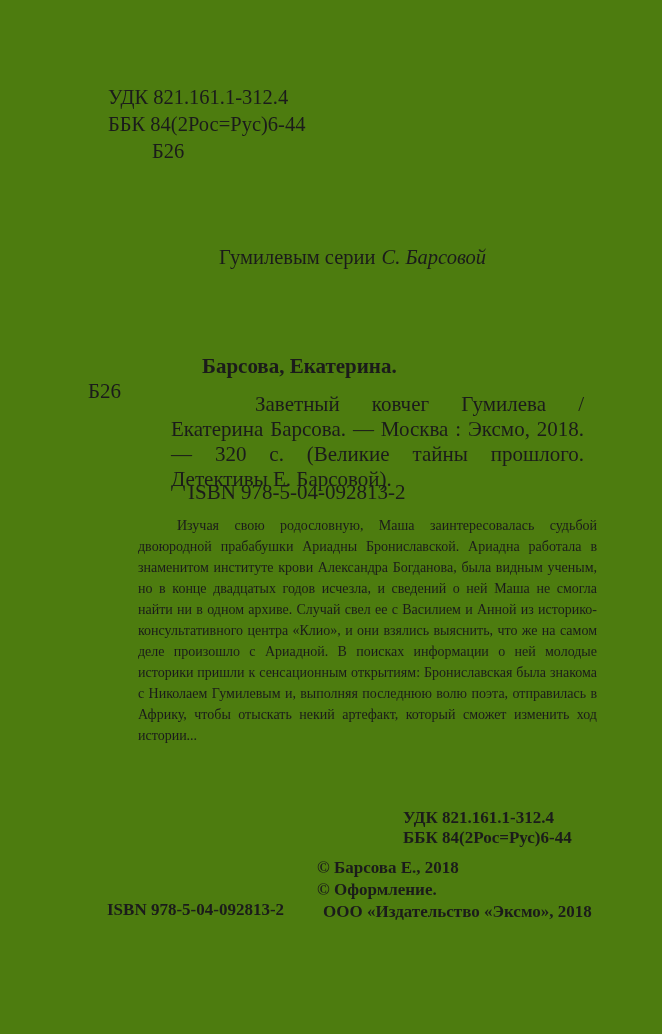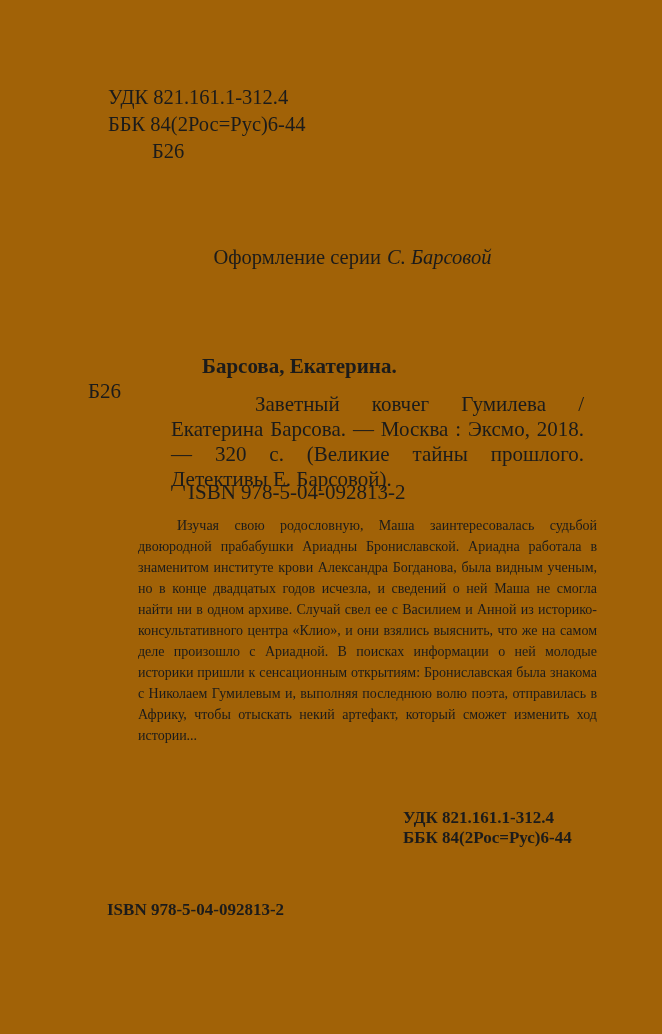--- a/index.html
+++ b/index.html
@@ -5,21 +5,21 @@
 <style>
   html, body {
     margin: 0;
     padding: 0;
     background: #ffffff;
   }
   .page {
     position: relative;
     width: 662px;
     height: 1034px;
-    background: #a16207;
+    background: #4d7c0f;
     font-family: "Liberation Serif", "DejaVu Serif", serif;
     color: #1b1b1b;
     overflow: hidden;
   }
 
   
   .top-block {
     position: absolute;
     left: 108px;
     top: 84px;
@@ -134,35 +134,40 @@
 
 <div class="page">
 
   <div class="top-block">
     <div>УДК 821.161.1-312.4</div>
     <div>ББК 84(2Рос=Рус)6-44</div>
     <div class="sign">Б26</div>
   </div>
 
   <div class="series">
-    <span>Оформление серии</span><span class="designer">С. Барсовой</span>
+    <span>Гумилевым серии</span><span class="designer">С. Барсовой</span>
   </div>
 
   <div class="card-header">Барсова, Екатерина.</div>
 
   <div class="card-body">
     <span class="card-sign">Б26</span>
     <p class="card-text">Заветный ковчег Гумилева / Екатерина Барсова. — Москва : Эксмо, 2018. — 320 с. (Великие тайны прошлого. Детективы Е. Барсовой).</p>
   </div>
 
   <div class="card-isbn">ISBN 978-5-04-092813-2</div>
 
   <p class="annotation">Изучая свою родословную, Маша заинтересовалась судьбой двоюродной прабабушки Ариадны Брониславской. Ариадна работала в знаменитом институте крови Александра Богданова, была видным ученым, но в конце двадцатых годов исчезла, и сведений о ней Маша не смогла найти ни в одном архиве. Случай свел ее с Василием и Анной из историко-консультативного центра «Клио», и они взялись выяснить, что же на самом деле произошло с Ариадной. В поисках информации о ней молодые историки пришли к сенсационным открытиям: Брониславская была знакома с Николаем Гумилевым и, выполняя последнюю волю поэта, отправилась в Африку, чтобы отыскать некий артефакт, который сможет изменить ход истории...</p>
 
   <div class="class-block">
     <div>УДК 821.161.1-312.4</div>
     <div>ББК 84(2Рос=Рус)6-44</div>
   </div>
 
   <div class="bottom-isbn">ISBN 978-5-04-092813-2</div>
 
+  <div class="copyright">
+    <div>© Барсова Е., 2018</div>
+    <div>© Оформление.</div>
+    <div class="publisher">ООО «Издательство «Эксмо», 2018</div>
+  </div>
 
 </div>
 
 </body></html>

